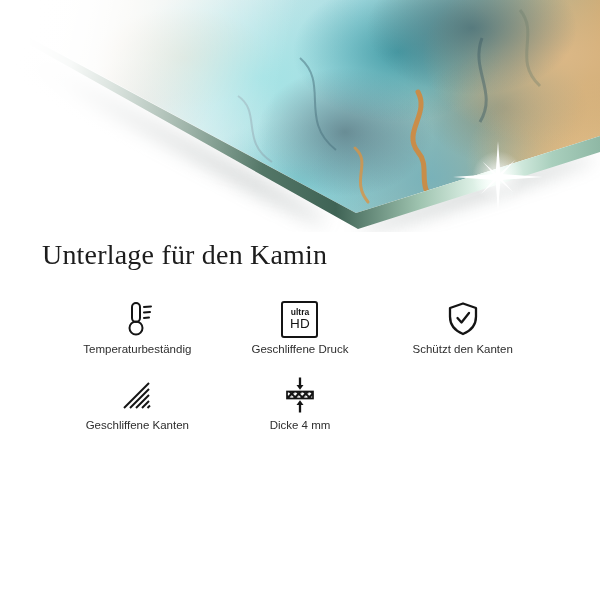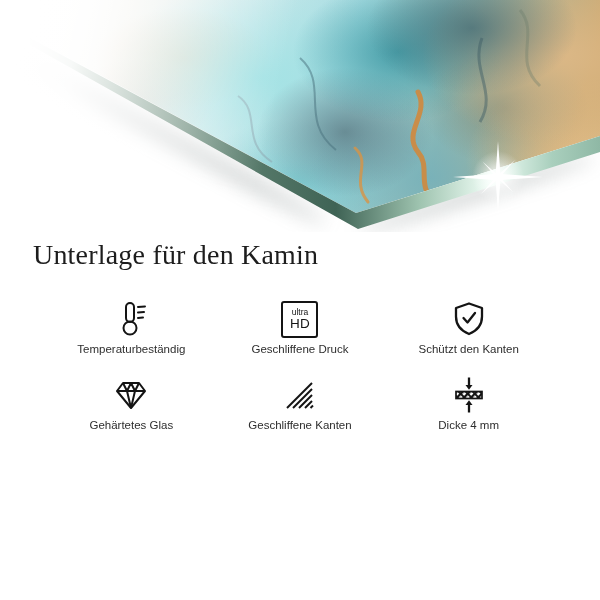--- a/index.html
+++ b/index.html
@@ -42,21 +42,21 @@
     background:linear-gradient(to right,
       rgba(134,162,145,0) 2%, #8aa695 14%, #5d8070 38%, #3f6355 56%,
       #9fc4b0 70%, #f2fff8 82%, #a9cfbd 92%, #8fb8a5 100%);
   }
   .hero-fade{
     position:absolute;inset:0;pointer-events:none;
     background:linear-gradient(102deg,#ffffff 4%,rgba(255,255,255,0.92) 13%,rgba(255,255,255,0.55) 26%,rgba(255,255,255,0) 46%);
   }
   .sparkle{position:absolute;left:450px;top:129px;width:96px;height:96px;}
   
-  .content{padding:0 33px;}
+  .content{padding:0 42px;}
   h1{
     margin:4px 0 0 0;font-family:"Liberation Serif", serif;font-weight:400;
     font-size:28px;line-height:37px;color:#1d1d1d;letter-spacing:0.2px;
   }
   h1 span{display:block;}
   .desc{
     margin:17px 0 0 0;width:527px;
     font-size:13.7px;line-height:25.5px;color:#3b3b3b;letter-spacing:0.1px;
   }
   
@@ -65,21 +65,21 @@
     row-gap:20px;padding:0 14px;
   }
   .cell{display:flex;flex-direction:column;align-items:center;}
   .icon-wrap{height:40px;display:flex;align-items:center;justify-content:center;}
   .cell .label{margin-top:4px;font-size:11.5px;color:#2e2e2e;white-space:nowrap;}
   .hd-box{
     width:33px;height:33px;border:2.5px solid #141414;border-radius:3px;
     display:flex;flex-direction:column;align-items:center;justify-content:center;
     color:#141414;line-height:1;
   }
-  .hd-box .t1{font-size:8.5px;font-weight:400;}
+  .hd-box .t1{font-size:8.5px;font-weight:700;}
   .hd-box .t2{font-size:13.5px;font-weight:400;letter-spacing:0.3px;}
   svg.ic{stroke:#141414;fill:none;stroke-width:2;}
 </style>
 </head>
 <body>
 
 <div class="hero">
   <div class="shadow shadow-left"></div>
   <div class="shadow shadow-right"></div>
 
@@ -150,31 +150,20 @@
     <div class="cell">
       <div class="icon-wrap">
         <svg class="ic" width="38" height="38" viewBox="0 0 38 38" stroke-linejoin="round" stroke-linecap="round">
           <path d="M19 3.5 L32 8 V16.5 C32 25 26.5 31 19 34 C11.5 31 6 25 6 16.5 V8 Z" stroke-width="2.3"></path>
           <path d="M13.5 18 L17.5 22.5 L25 13" stroke-width="2.3"></path>
         </svg>
       </div>
       <div class="label">Schützt den Kanten</div>
     </div>
 
-    <div class="cell">
-      <div class="icon-wrap">
-        <svg class="ic" width="40" height="36" viewBox="0 0 40 36" stroke-width="1.9" stroke-linejoin="round">
-          <path d="M12 6 H28 L34 14 L20 31 L6 14 Z"></path>
-          <path d="M6 14 H34"></path>
-          <path d="M12 6 L16 14 L20 6 L24 14 L28 6"></path>
-          <path d="M16 14 L20 31 M24 14 L20 31"></path>
-        </svg>
-      </div>
-      <div class="label">Gehärtetes Glas</div>
-    </div>
 
     <div class="cell">
       <div class="icon-wrap">
         <svg class="ic" width="38" height="38" viewBox="0 0 38 38" stroke-width="3.2">
           <line x1="6" y1="32" x2="31" y2="7"></line>
           <line x1="12" y1="32" x2="31" y2="13"></line>
           <line x1="18" y1="32" x2="31" y2="19"></line>
           <line x1="24" y1="32" x2="31" y2="25"></line>
           <line x1="29.5" y1="32" x2="32" y2="29.5"></line>
         </svg>

